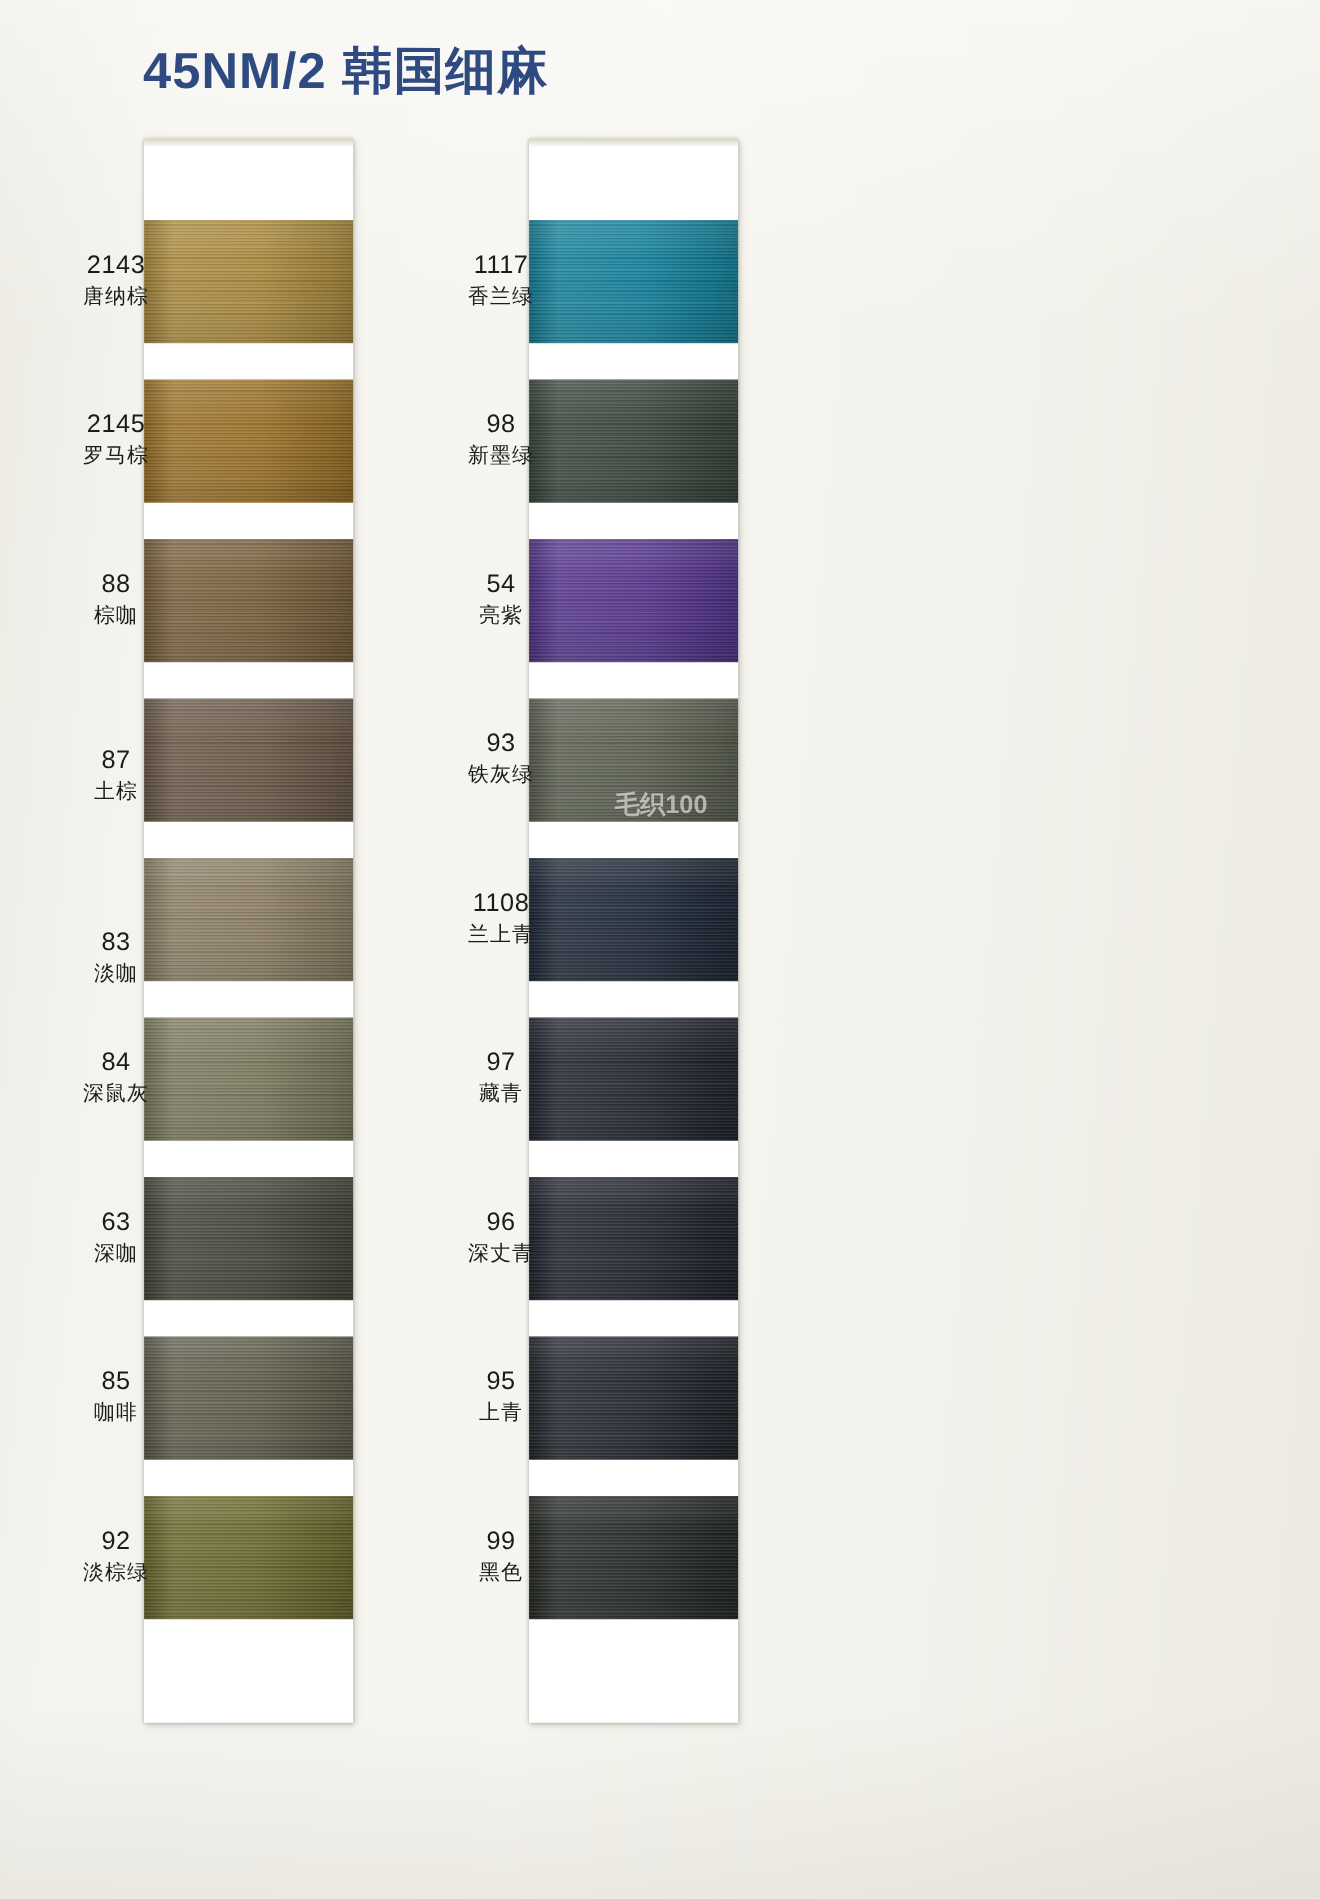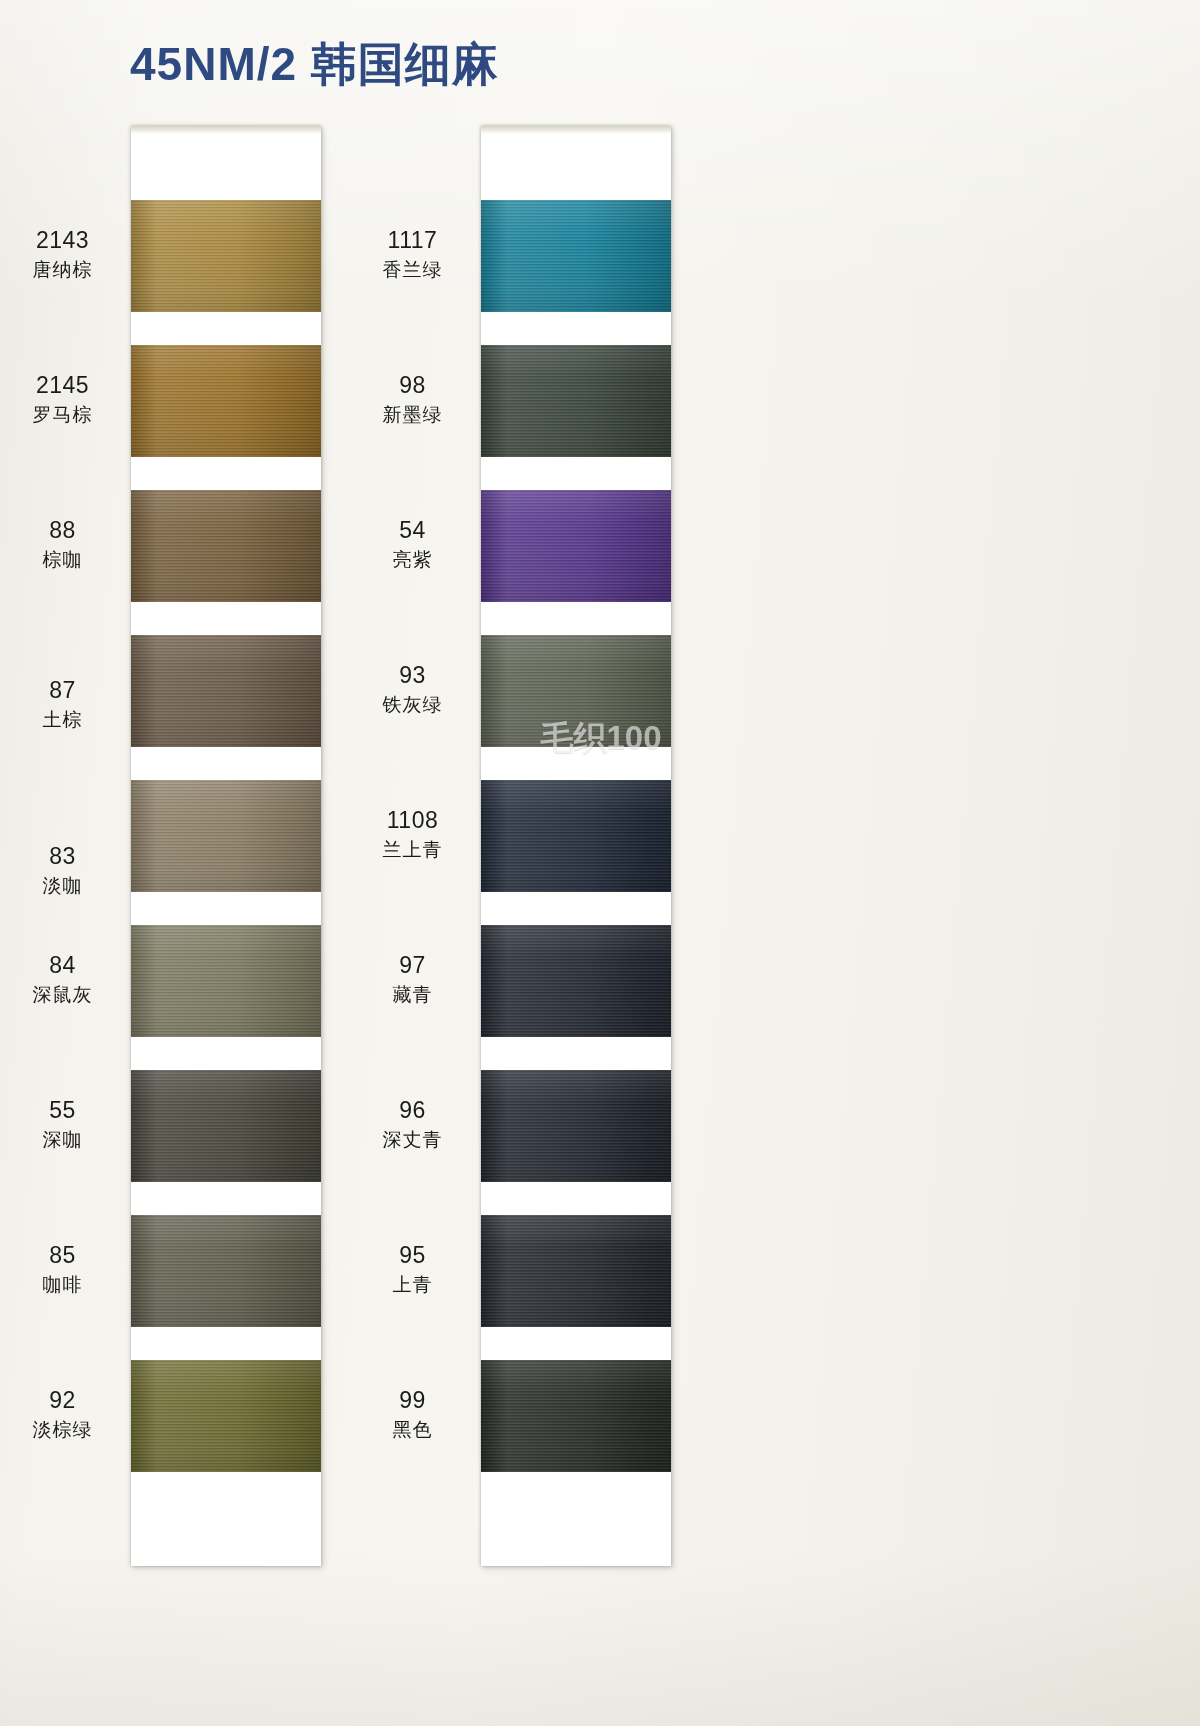--- a/index.html
+++ b/index.html
@@ -125,20 +125,21 @@
     pointer-events: none;
   }
 
   
   .label {
     position: absolute;
     text-align: center;
     color: #1b1b1b;
     line-height: 1.25;
     white-space: nowrap;
+    padding-left: 43px;
   }
   .label-left  { left: 0px;   width: 125px; }
   .label-right { left: 350px; width: 125px; }
   .label .code {
     display: block;
     font-size: 23px;
     letter-spacing: 0.5px;
   }
   .label .name {
     display: block;
@@ -153,21 +154,21 @@
     left: 531px;
     top: 716px;
     width: 140px;
     text-align: center;
     color: rgba(255,255,255,0.58);
     pointer-events: none;
     user-select: none;
   }
   .watermark .wm-main {
     display: block;
-    font-size: 33px;
+    font-size: 23px;
     font-weight: bold;
     letter-spacing: 0px;
     text-shadow: 0 1px 1px rgba(0,0,0,0.12);
   }
   .watermark .wm-sub {
     display: block;
     font-size: 10px;
     letter-spacing: 1px;
     margin-top: 2px;
     color: rgba(255,255,255,0.5);
@@ -289,21 +290,21 @@
     </div>
     <div class="label label-left" style="top: 806px; margin-top: 36px;">
       <span class="code">83</span>
       <span class="name">淡咖</span>
     </div>
     <div class="label label-left" style="top: 951px;">
       <span class="code">84</span>
       <span class="name">深鼠灰</span>
     </div>
     <div class="label label-left" style="top: 1096px;">
-      <span class="code">55</span>
+      <span class="code">63</span>
       <span class="name">深咖</span>
     </div>
     <div class="label label-left" style="top: 1241px;">
       <span class="code">85</span>
       <span class="name">咖啡</span>
     </div>
     <div class="label label-left" style="top: 1386px;">
       <span class="code">92</span>
       <span class="name">淡棕绿</span>
     </div>

